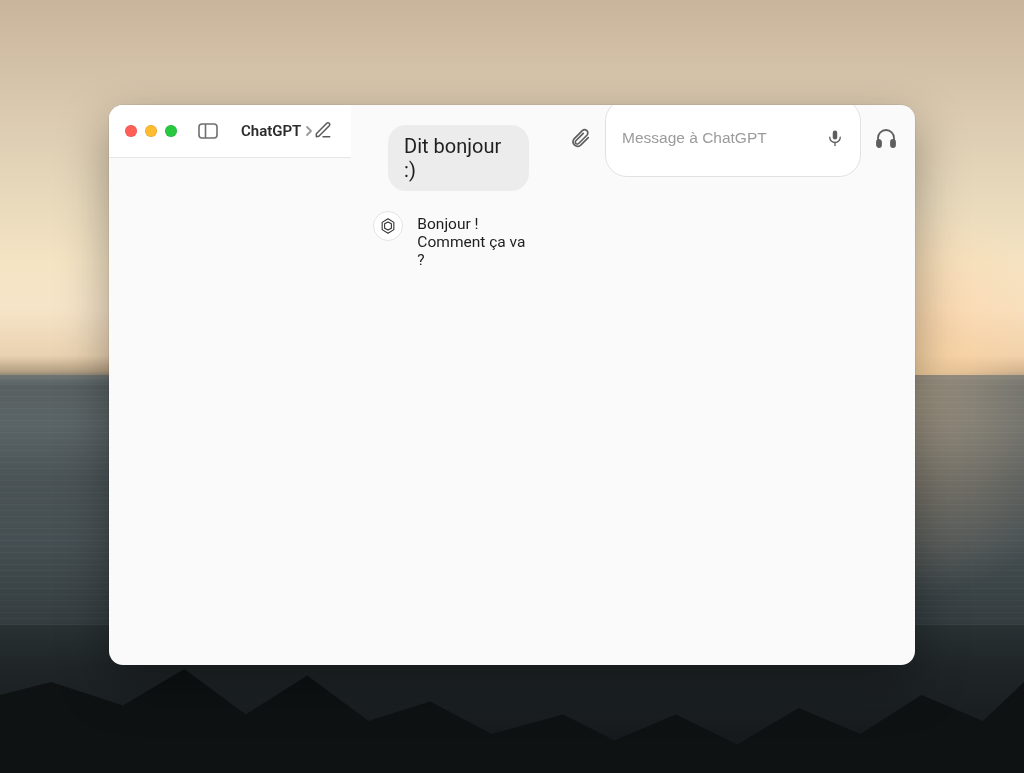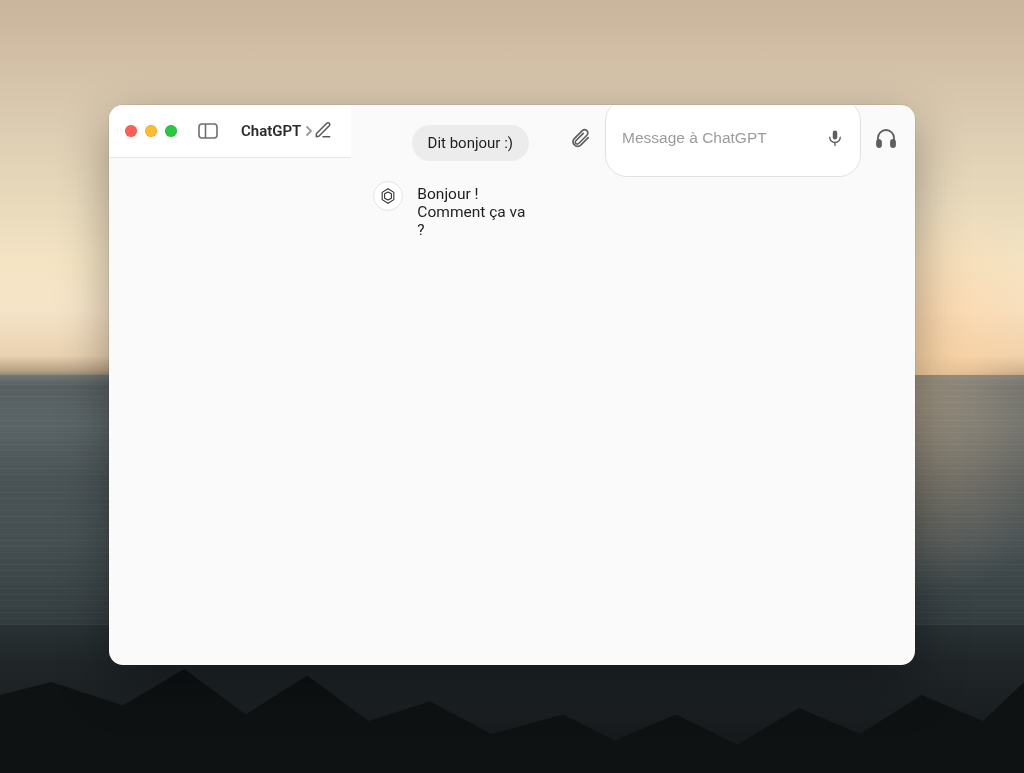--- a/index.html
+++ b/index.html
@@ -159,21 +159,21 @@
   .msg-row.assistant {
     justify-content: space-between;
     align-items: flex-start;
     gap: 14px;
   }
 
   .bubble-user {
     background: #ececec;
     border-radius: 18px;
     padding: 9px 16px;
-    font-size: 15px;
+    font-size: 20px;
     color: #1f1f1f;
     max-width: 70%;
   }
 
   .assistant-avatar {
     width: 28px; height: 28px;
     border-radius: 50%;
     border: 1px solid #e4e4e4;
     background: #ffffff;
     display: flex;

